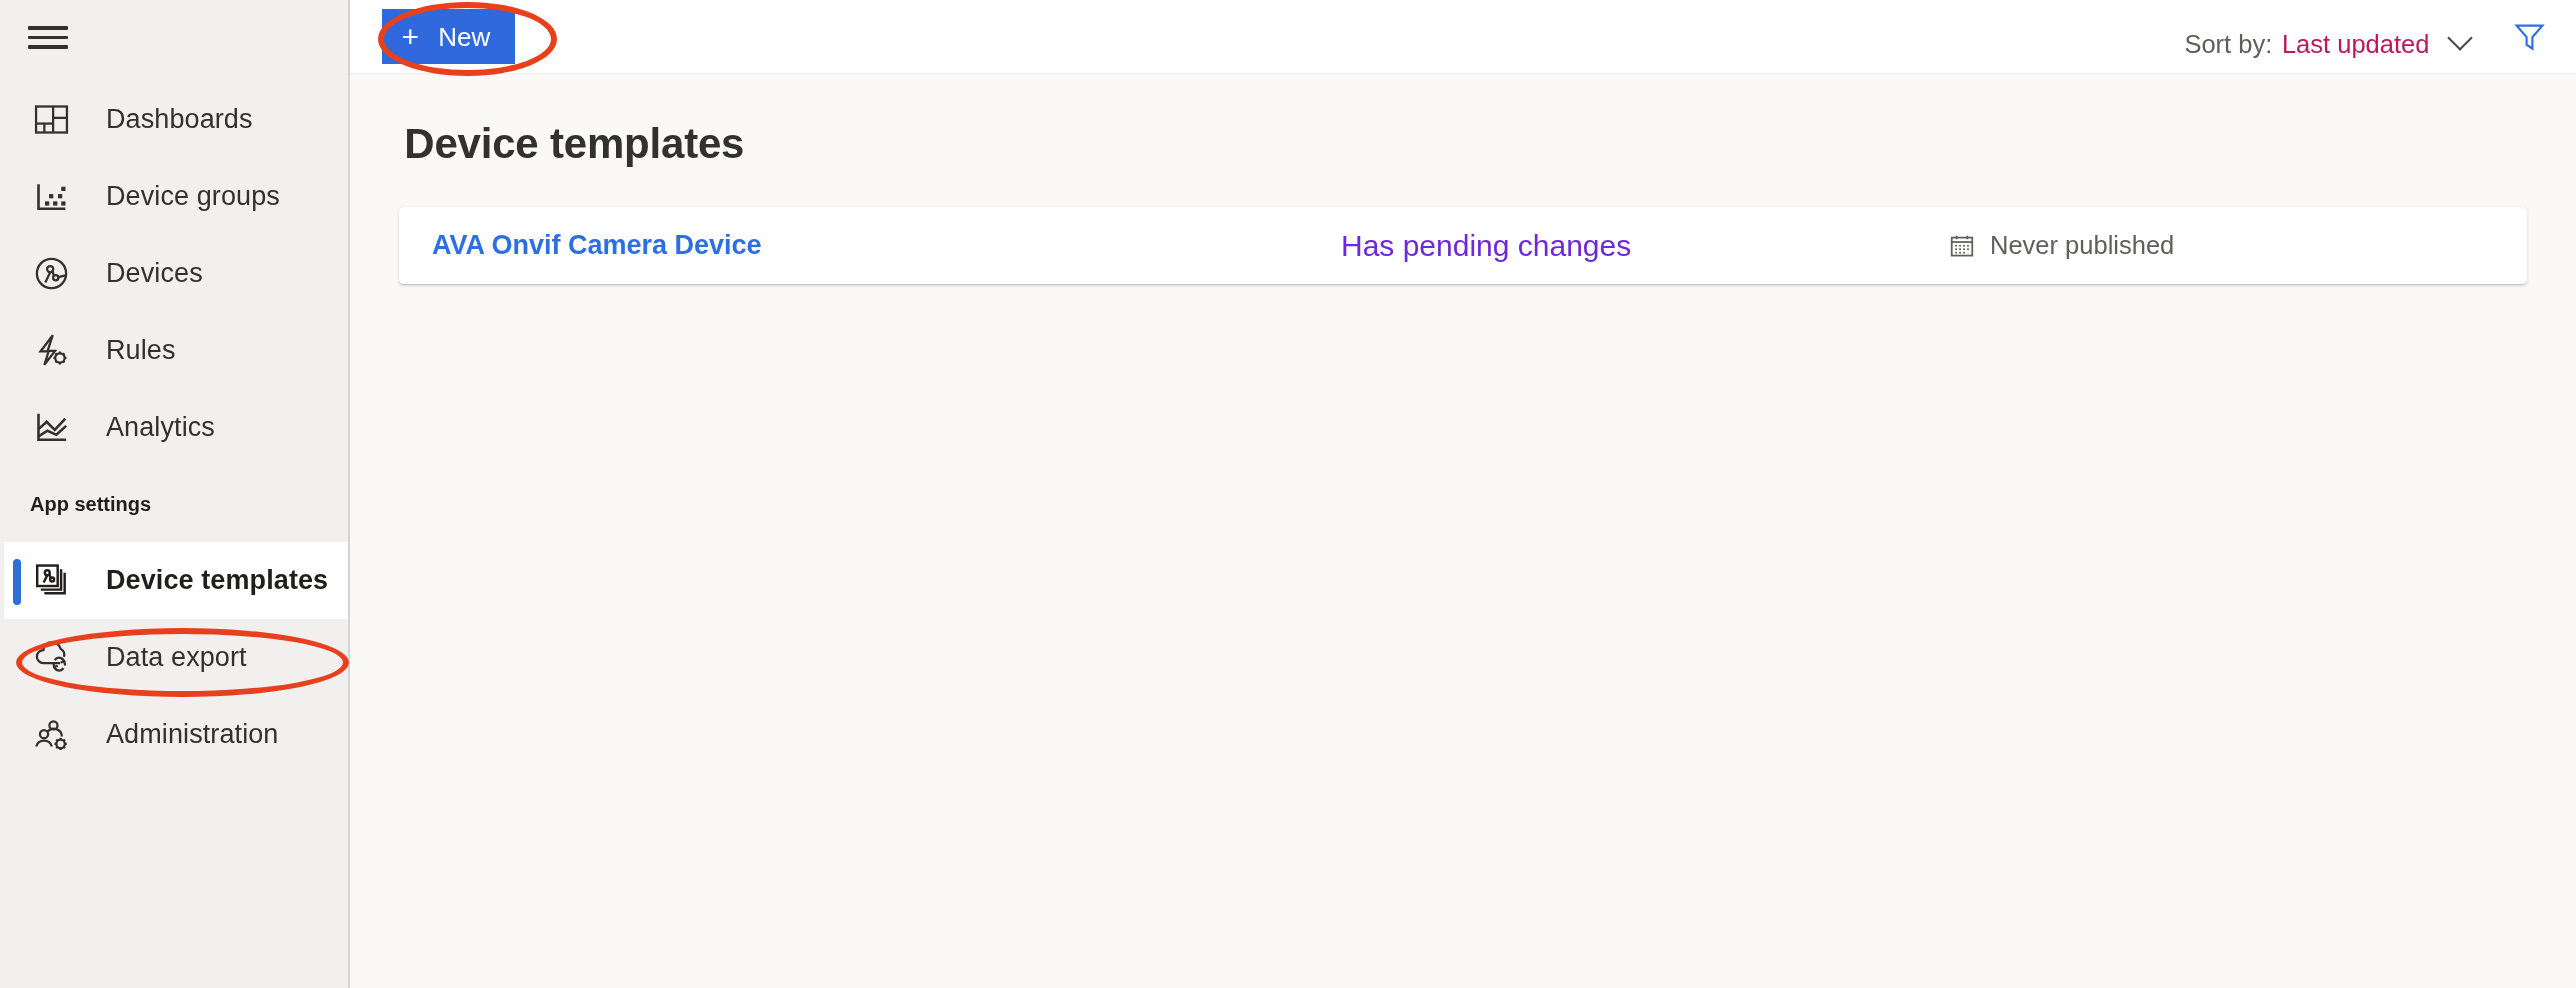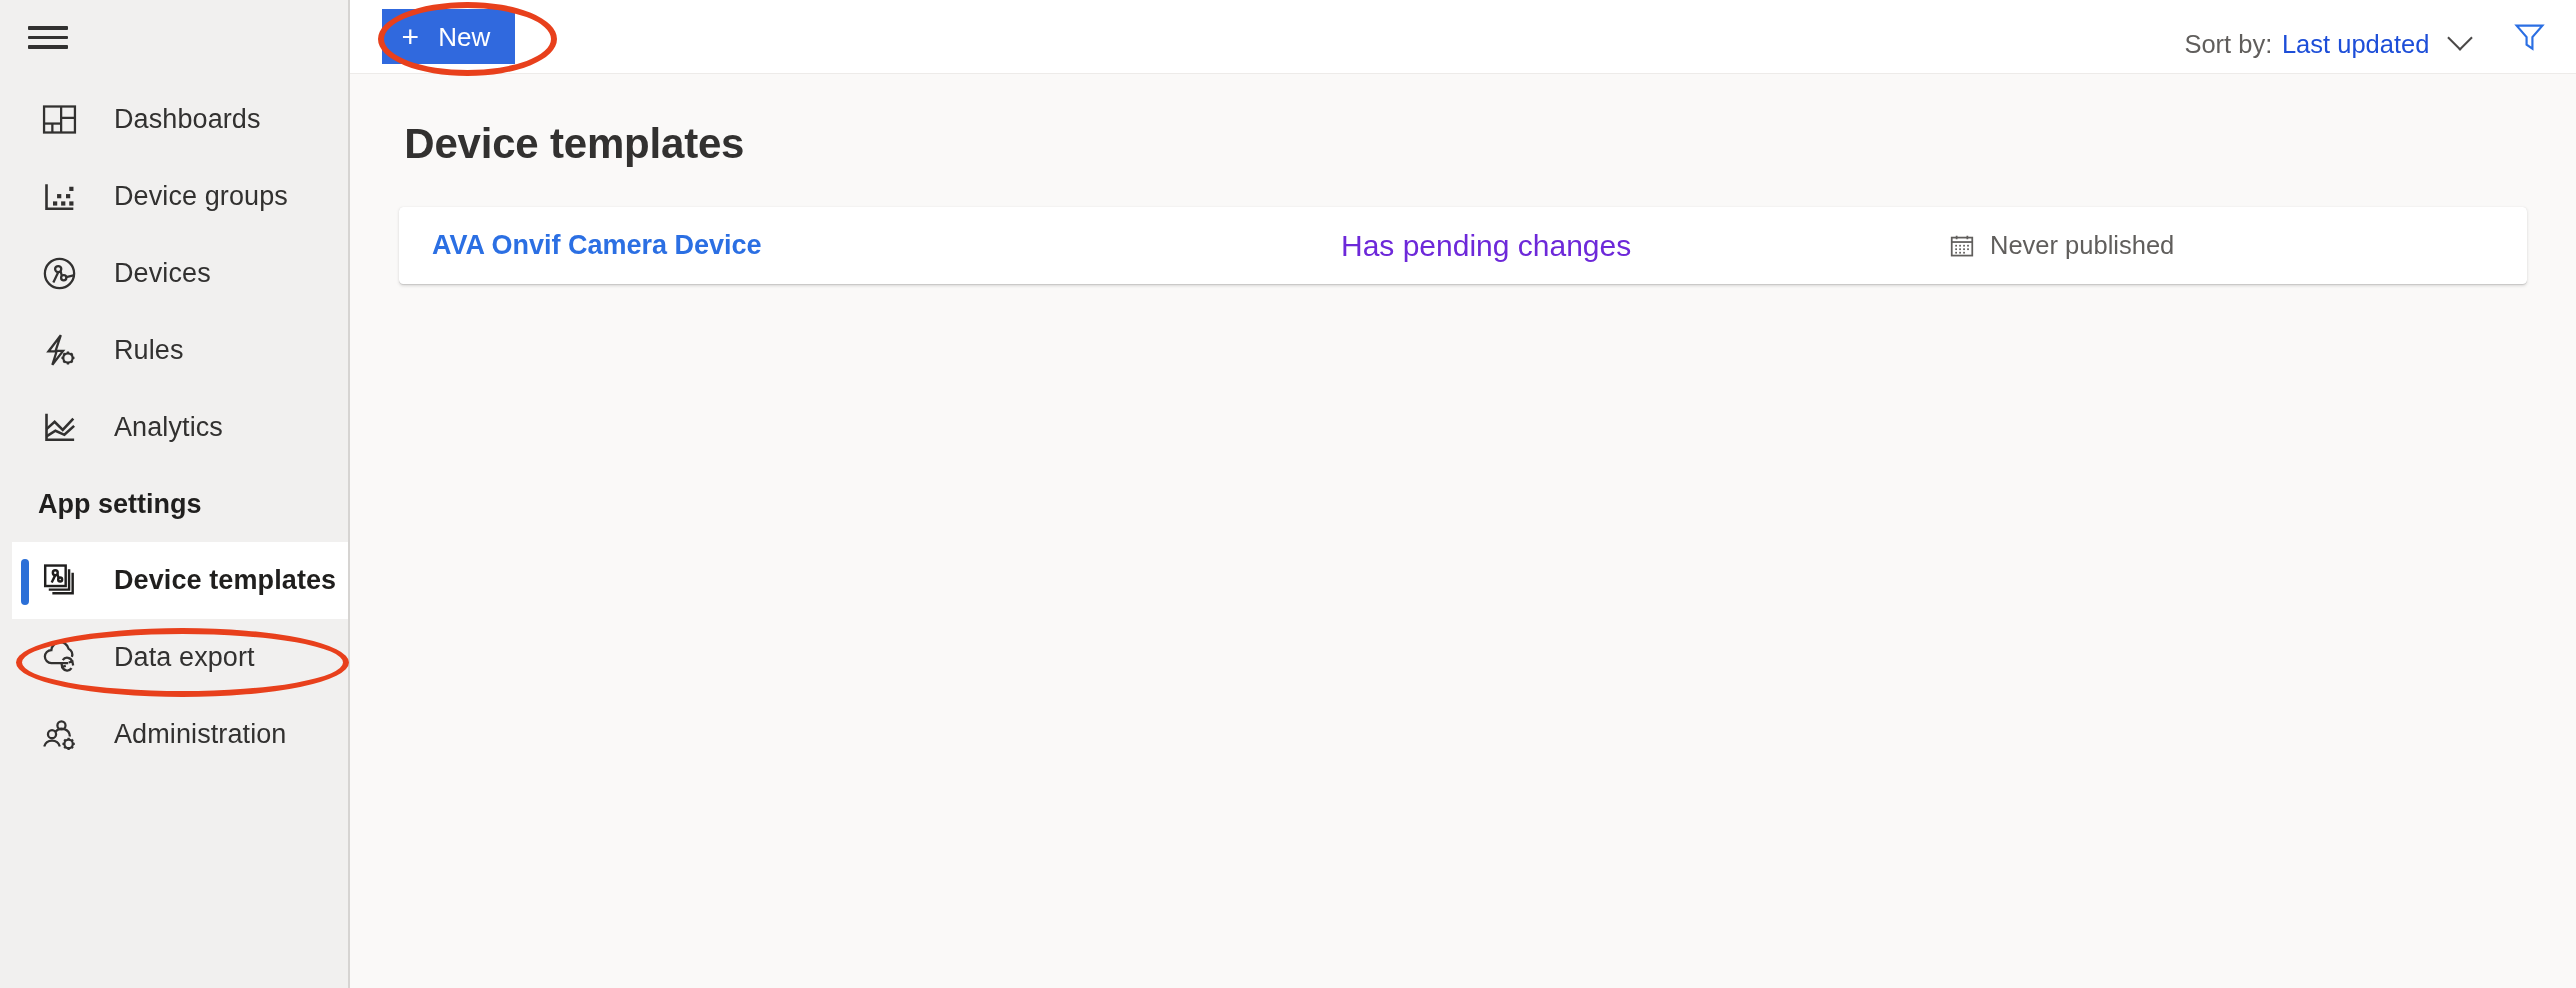--- a/index.html
+++ b/index.html
@@ -40,21 +40,21 @@
     cursor: pointer;
   }
   .hamburger span {
     display: block;
     height: 3.5px;
     width: 40px;
     background: #323130;
     border-radius: 0.9px;
   }
 
-  .nav-list { position: absolute; top: 81px; left: 12px; right: 0; }
+  .nav-list { position: absolute; top: 81px; left: 4px; right: 0; }
 
   .nav-item {
     position: relative;
     display: flex;
     align-items: center;
     height: 77px;
     padding-left: 23px;
     cursor: pointer;
     color: #323130;
     text-decoration: none;
@@ -86,21 +86,21 @@
     width: 8px; height: 46px;
     background: #2B6FD7;
     border-radius: 4.4px;
   }
 
   .nav-section {
     height: 76px;
     display: flex;
     align-items: center;
     padding-left: 26px;
-    font-size: 27px;
+    font-size: 20px;
     font-weight: bold;
     color: #201F1E;
   }
 
   
   #main {
     position: relative;
     flex: 1 1 auto;
     height: 989px;
     background: #FAF9F8;
@@ -147,21 +147,21 @@
     align-items: center;
     gap: 0;
   }
   .sortby {
     display: flex;
     align-items: baseline;
     cursor: pointer;
     white-space: nowrap;
   }
   .sortby .sb-label { font-size: 25.5px; color: #605E5C; margin-top: 15px; }
-  .sortby .sb-value { font-size: 25.5px; color: #1d4ed8; margin-left: 9.7px; }
+  .sortby .sb-value { font-size: 25.5px; color: #be185d; margin-left: 9.7px; }
   .chev {
     margin-left: 17.6px;
     width: 26px; height: 26px;
     position: relative;
     cursor: pointer;
     align-self: center;
   }
   .chev::before {
     content: "";
     position: absolute;

